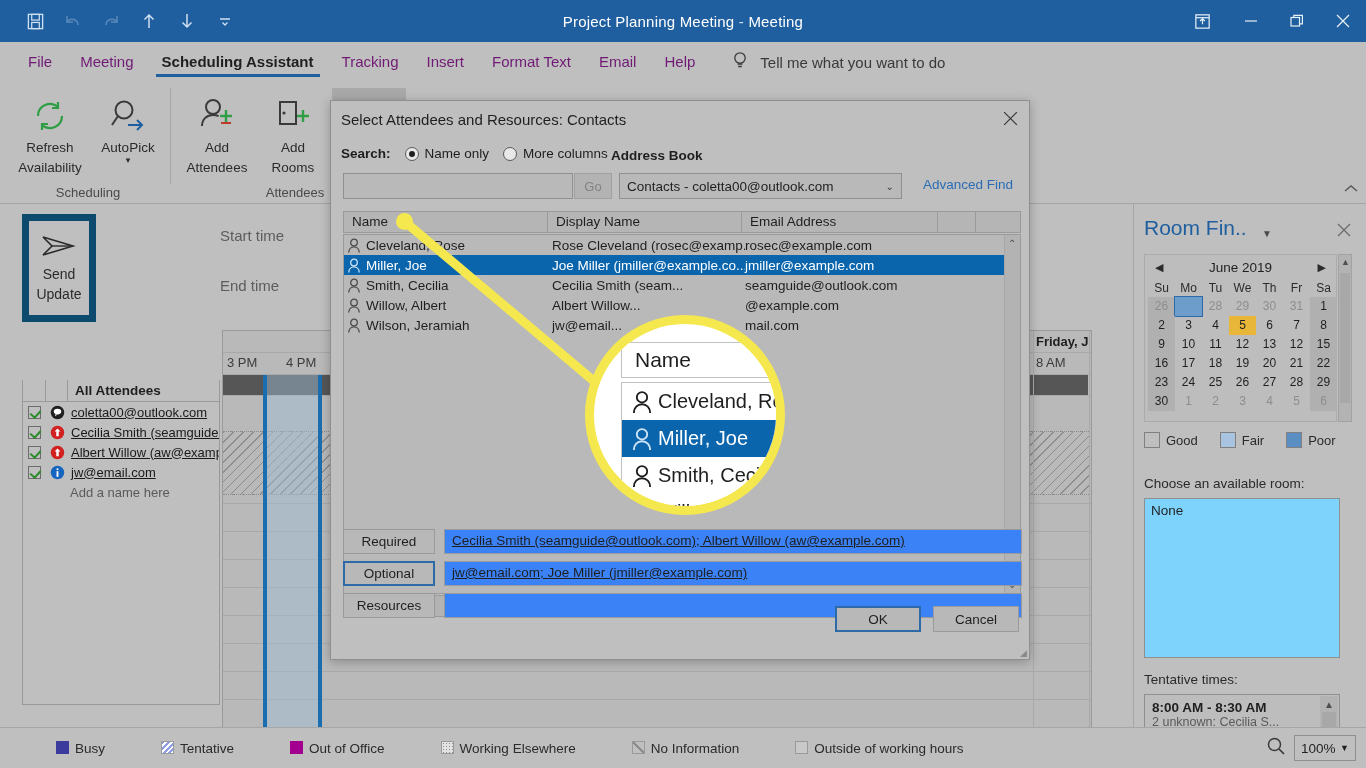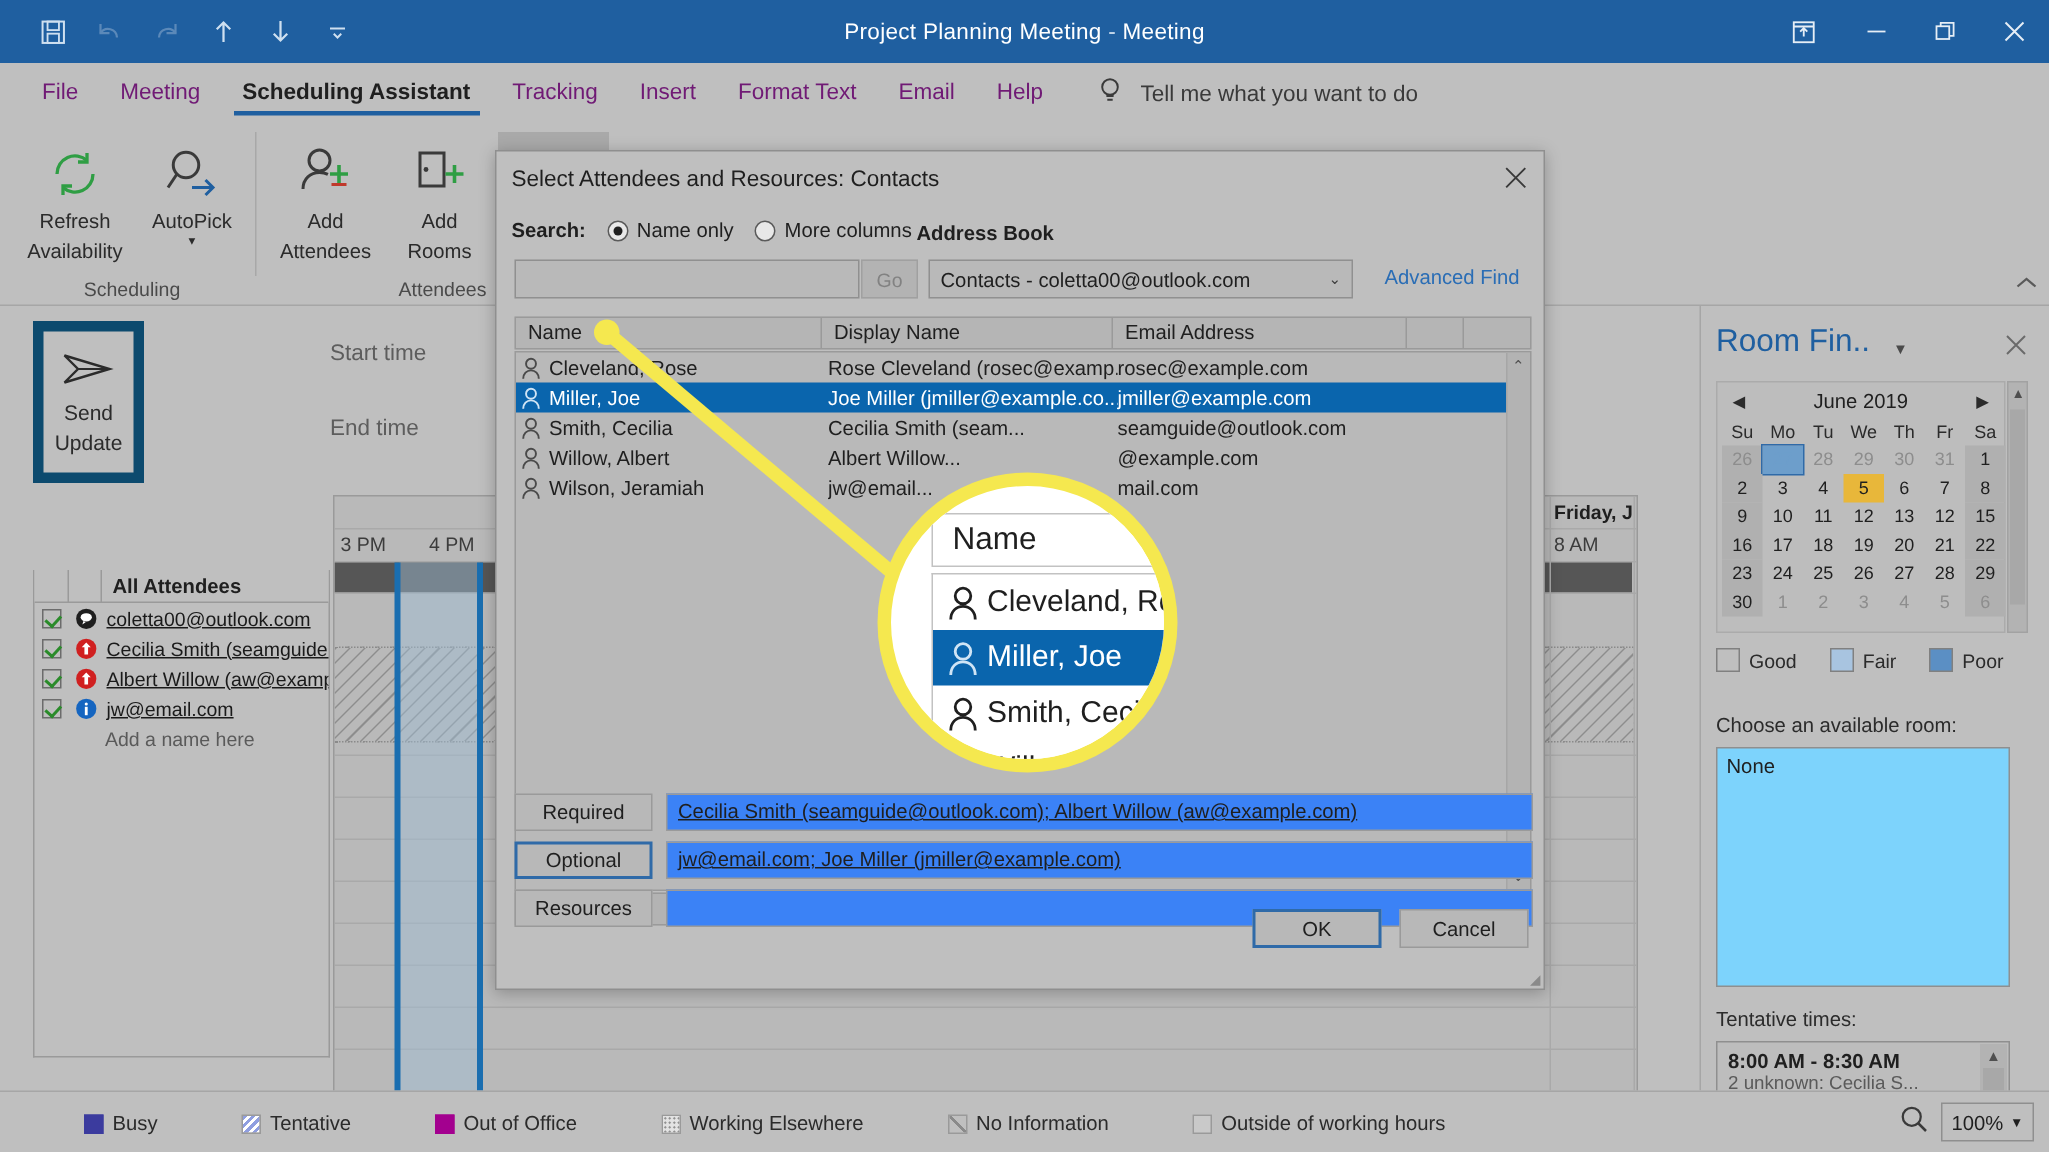--- a/index.html
+++ b/index.html
@@ -215,21 +215,21 @@
     position:absolute; right:1px; top:1px; width:18px; height:118px; background:#b3b3b3;
   }
   .rf-sugscroll .up { position:absolute; top:3px; left:4px; color:#4f4f4f; font-size:10px; }
   .rf-sugthumb { position:absolute; top:16px; left:2px; width:14px; height:44px; background:#a8a8a8; }
 
   
   .statusbar {
     position:absolute; left:0; top:727px; width:1366px; height:41px;
     background:#bfbfbf; border-top:1px solid #a6a6a6; display:flex; align-items:center;
   }
-  .sb-item { display:flex; align-items:flex-end; gap:6px; margin-left:16px;padding-left:40px; }
+  .sb-item { display:flex; align-items:flex-start; gap:6px; margin-left:16px;padding-left:40px; }
   .sb-sw { width:13px; height:13px; border:1px solid #9a9a9a; }
   .sb-txt { font-size:13.5px; color:#2b2b2b; white-space:nowrap; }
   .sb-zoom { position:absolute; right:10px; display:flex; align-items:center; gap:8px; }
   .zoom-sel {
     width:62px; height:26px; border:1px solid #8f8f8f; background:#bfbfbf;
     display:flex; align-items:center; justify-content:space-between; padding:0 6px;
     font-size:13.5px; color:#1f1f1f;
   }
 
   

